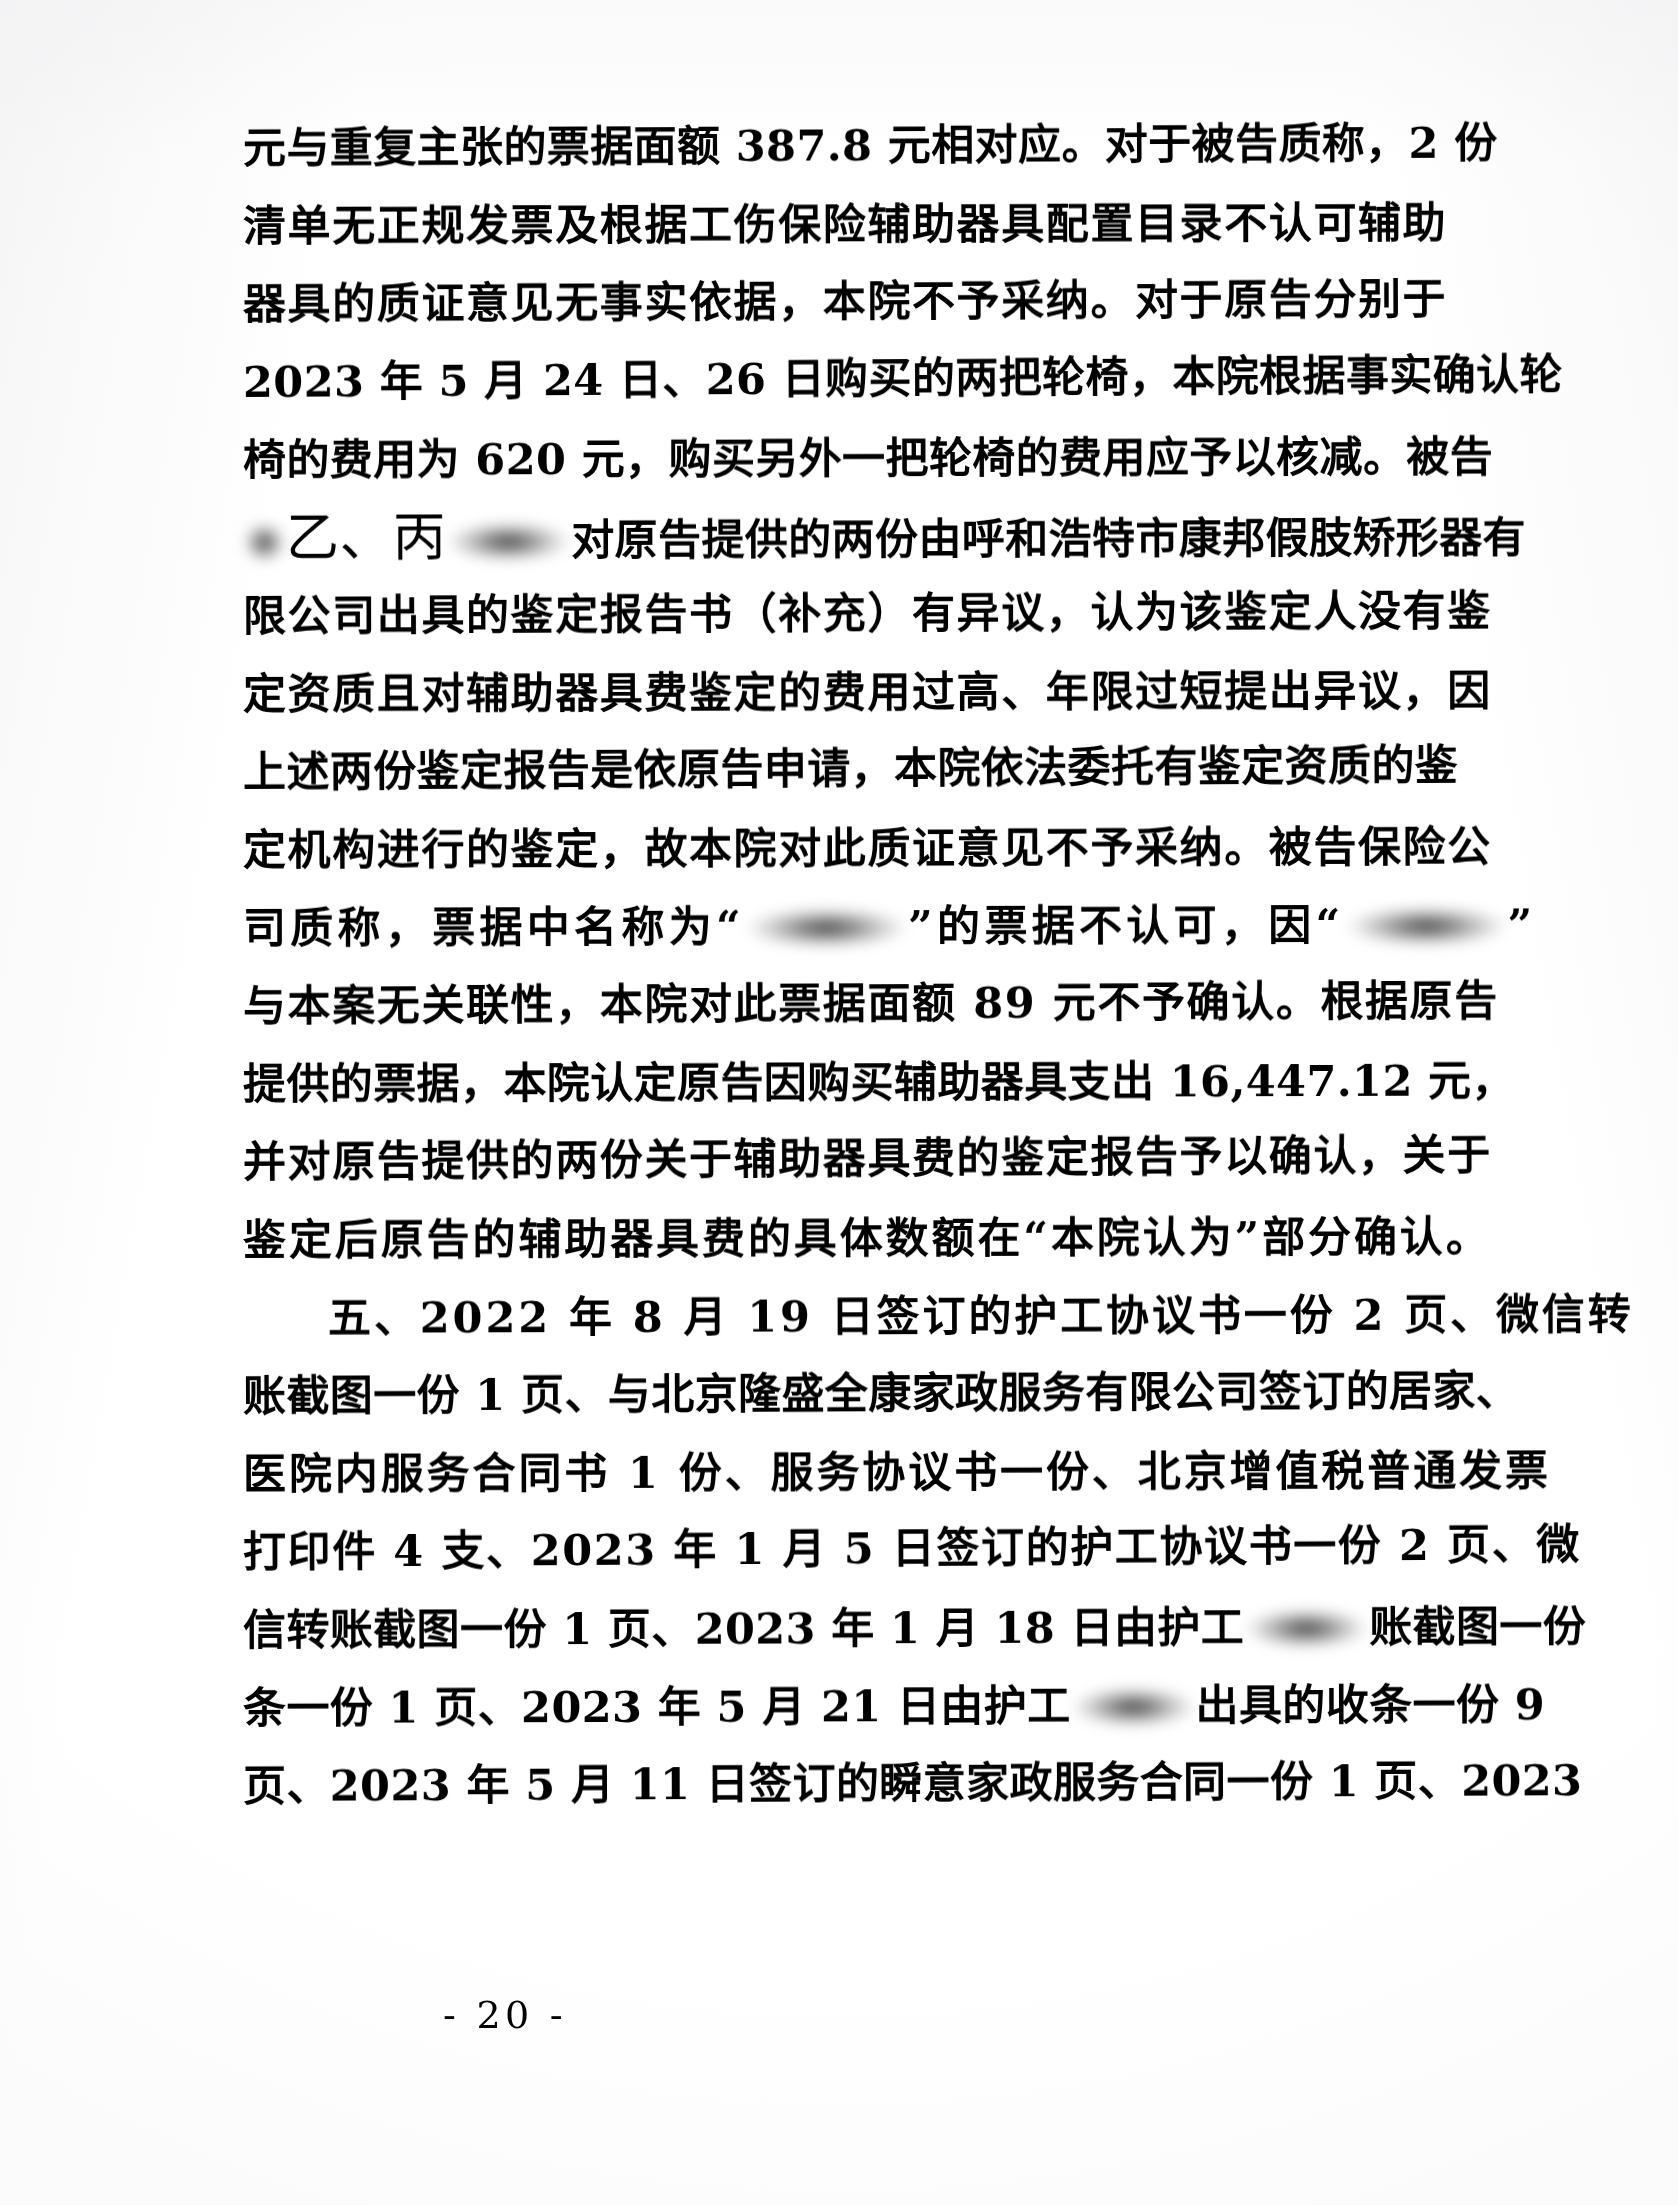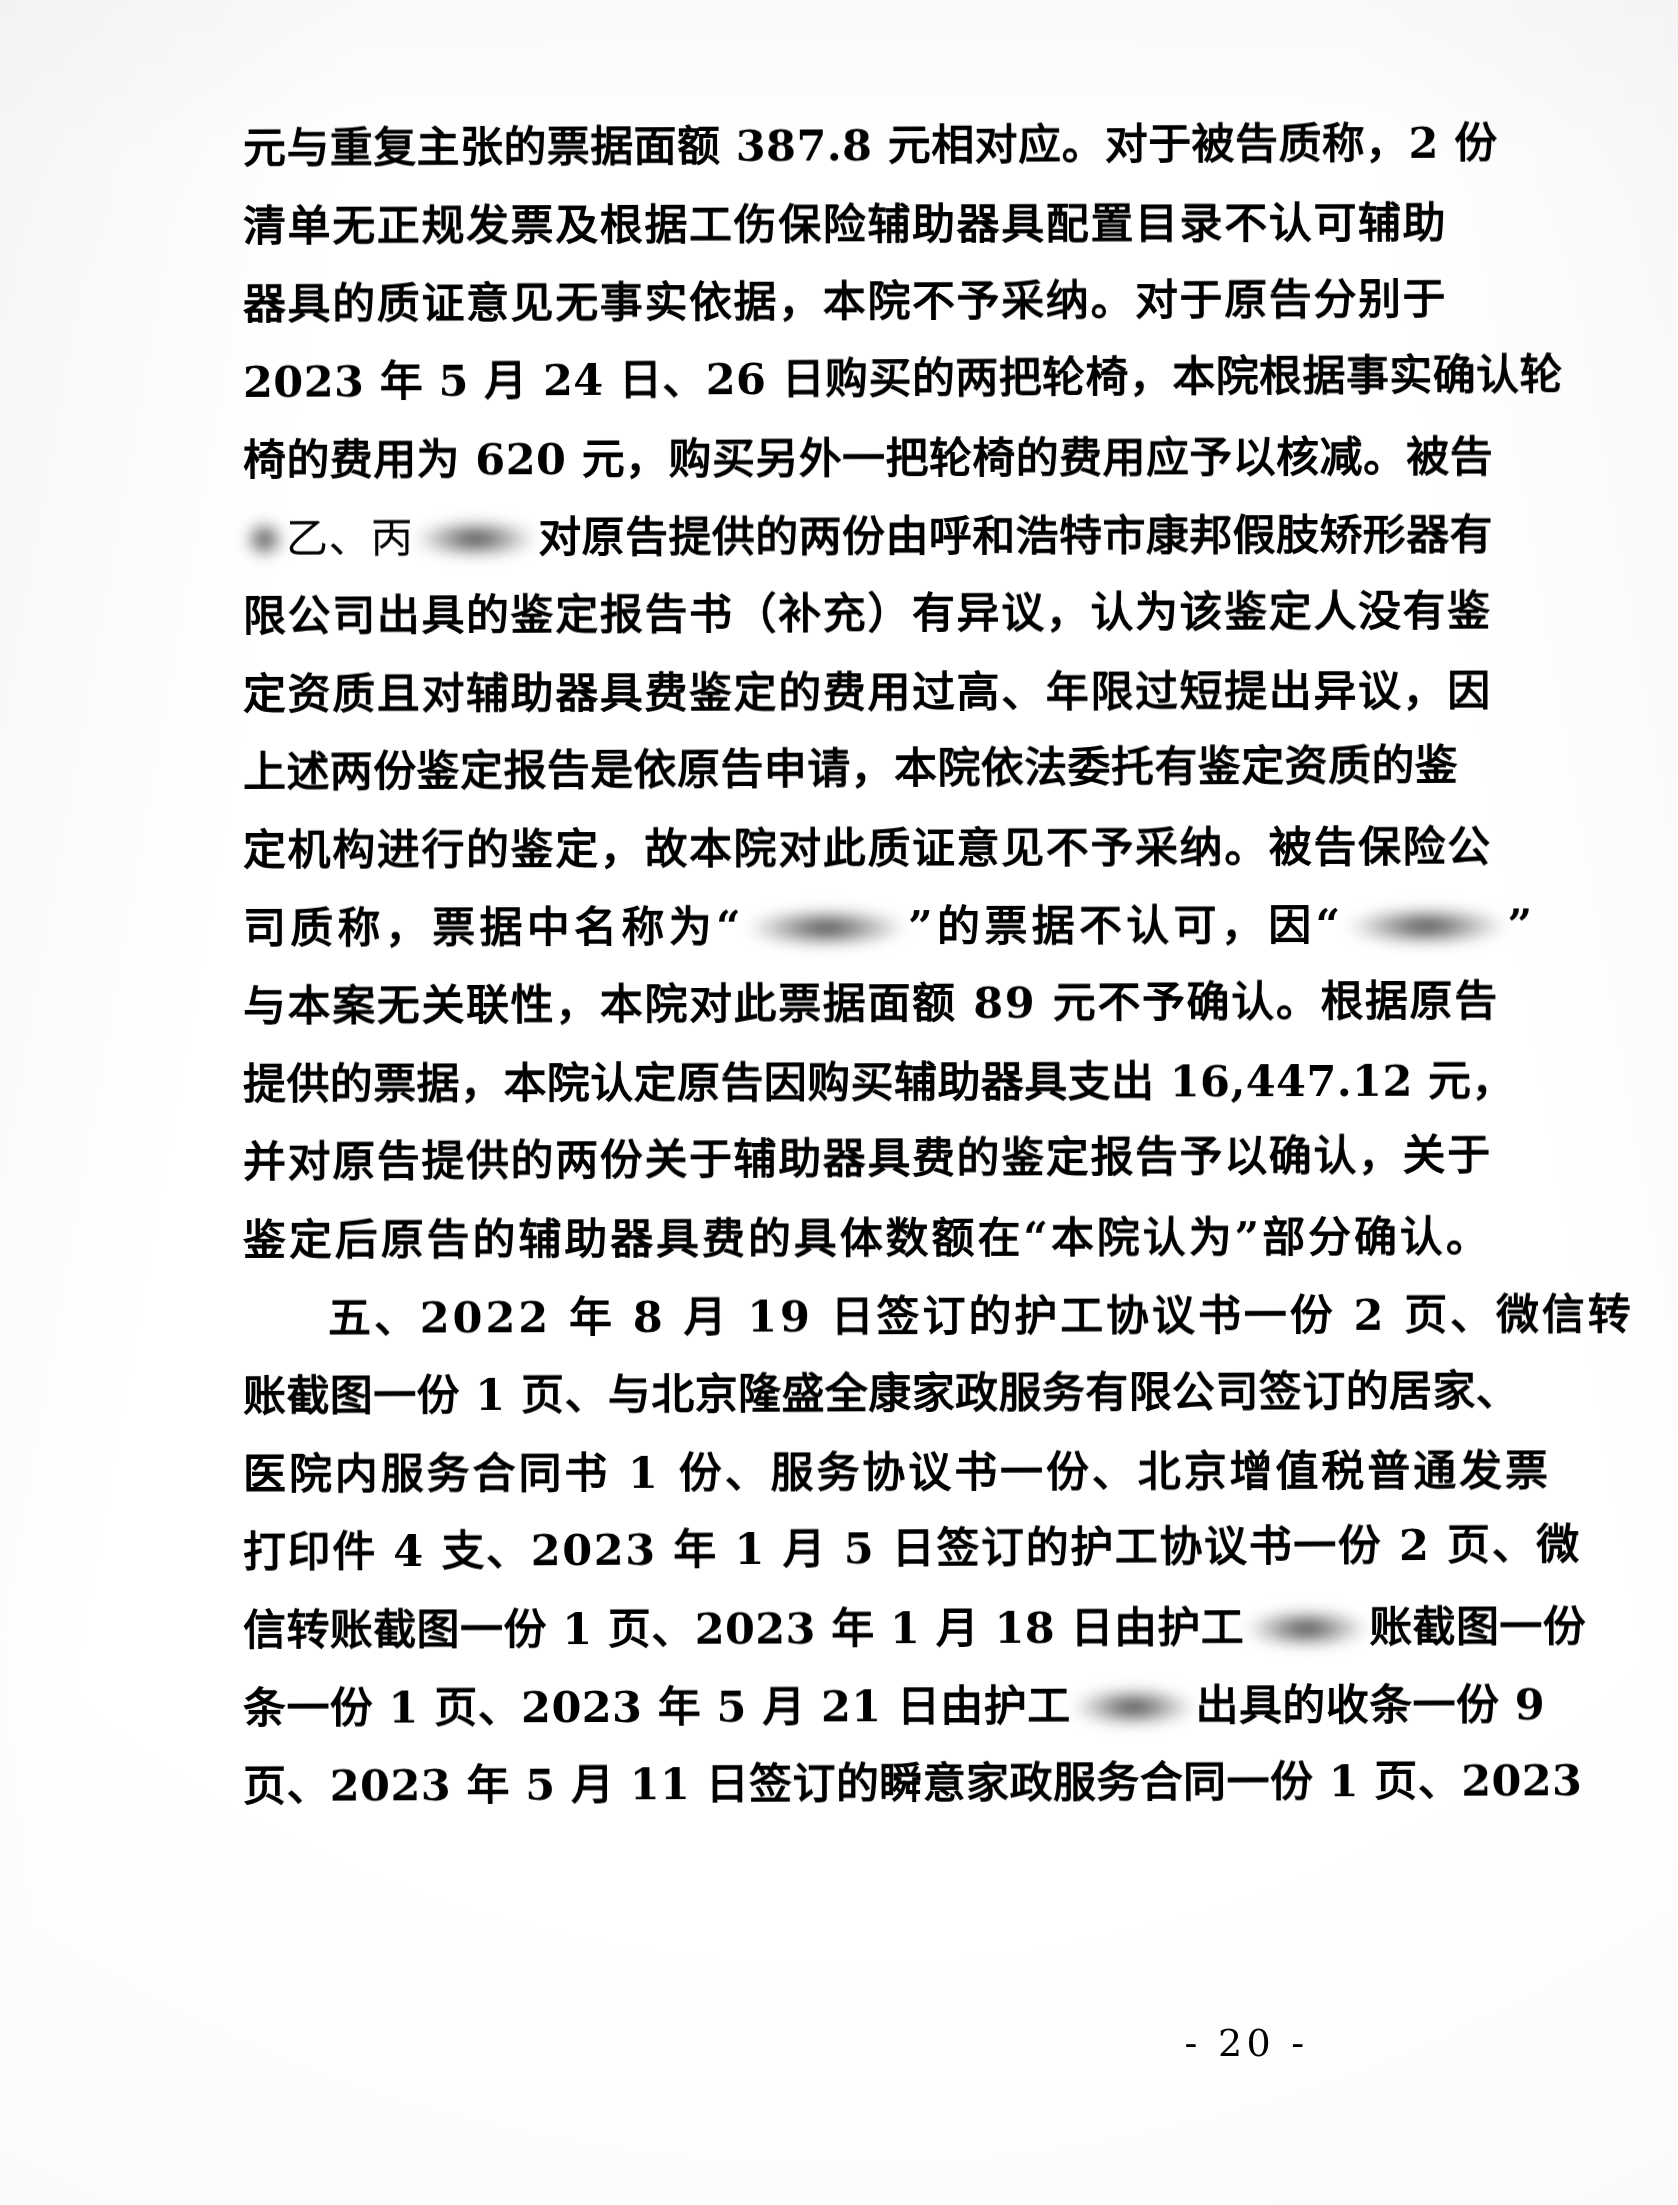--- a/index.html
+++ b/index.html
@@ -66,37 +66,35 @@
     top:-2.9px;
   }
   .redact.w1{ width:43px; }
   .redact.w3{ width:125px; }
   .redact.w4{ width:163px; }
 
   
   .plain-name{
     font-family:"DejaVu Sans","Liberation Sans",sans-serif;
     font-weight:400;
-    font-size:42px;
+    font-size:53px;
     color:#1a1a1a;
     filter:none;
   }
 
   #page-number{
     position:absolute;
     left:0;right:0;
     top:1993px;
-    text-align:center;
     padding-right:71px;
     font-size:38px;
     color:#101010;
     font-family:"DejaVu Serif","Liberation Serif",serif;
     letter-spacing:4.3px;
     filter:blur(0.2px) contrast(1.2);
-    margin-top:28px;
   }
   #page-number .pn-inner{ display:inline-block; transform:translateX(443px); }
 </style>
 </head>
 <body>
 
 <div id="page">
 
   <div id="scan-texture"></div>
 

